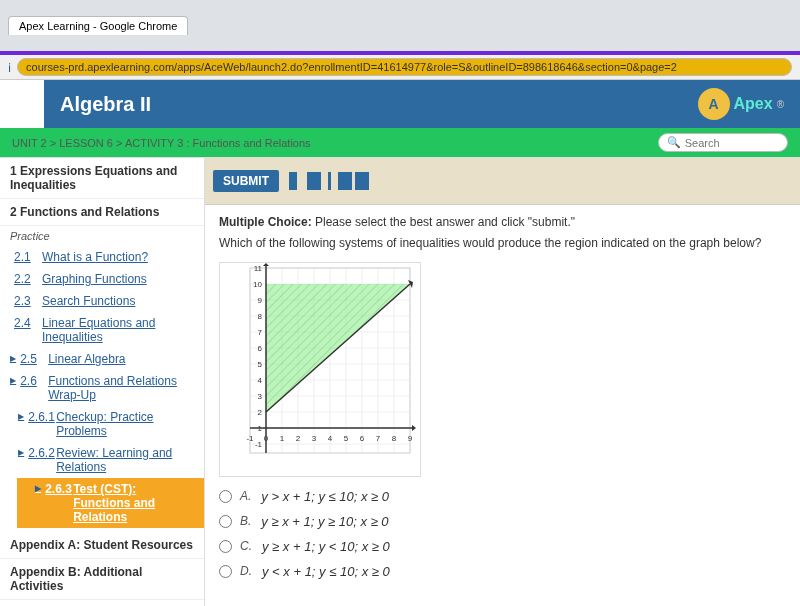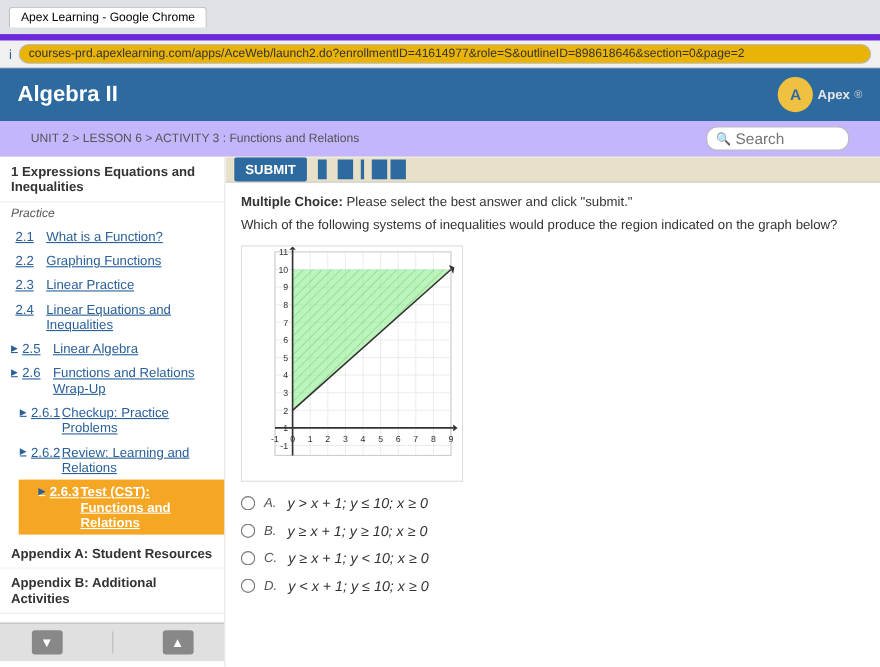--- a/index.html
+++ b/index.html
@@ -1,26 +1,26 @@
 <!DOCTYPE html>
 <html><head>
   <meta charset="utf-8">
   <style>
     * { margin: 0; padding: 0; box-sizing: border-box; }
     body { font-family: Arial, sans-serif; font-size: 13px; background: #fff; width: 800px; height: 606px; overflow: hidden; }
 
     
     .browser-title-bar {
       background: #dee1e6;
-      padding: 6px 8px;
+      padding: 16px 8px;
       font-size: 12px;
       display: flex;
       align-items: center;
       gap: 6px;
-      border-bottom: 6px solid #6d28d9;
+      border-bottom: 4px solid #6d28d9;
     }
     .browser-tab {
       background: #fff;
       padding: 3px 10px;
       border-radius: 4px 4px 0 0;
       font-size: 11px;
       border: 1px solid #bbb;
       border-bottom: none;
     }
     .browser-address-bar {
@@ -43,54 +43,55 @@
     }
 
     
     .app-header {
       background: #2d6a9f;
       display: flex;
       align-items: center;
       justify-content: space-between;
       padding: 8px 16px;
       height: 48px;
+      margin-left: 44px;
     }
     .app-title {
       color: #fff;
       font-size: 20px;
       font-weight: bold;
     }
     .apex-logo {
       display: flex;
       align-items: center;
       gap: 4px;
     }
     .apex-logo-text {
-      color: #e5e5e5;
-      font-size: 12px;
+      color: #5eead4;
+      font-size: 16px;
       font-weight: bold;
     }
     .apex-logo-icon {
       width: 32px;
       height: 32px;
       background: #f0c040;
       border-radius: 50%;
       display: flex;
       align-items: center;
       justify-content: center;
       color: #2d6a9f;
       font-weight: bold;
       font-size: 14px;
     }
 
     
     .sub-header {
-      background: #c4b5fd;
+      background: #22c55e;
       border-bottom: 1px solid #ddd;
-      padding: 5px 28px;
+      padding: 5px 12px;
       display: flex;
       align-items: center;
       justify-content: space-between;
     }
     .breadcrumb {
       font-size: 11px;
       color: #555;
     }
     .search-box {
       border: 1px solid #bbb;
@@ -103,21 +104,21 @@
       gap: 4px;
       width: 130px;
     }
     .search-icon-small {
       color: #888;
       font-size: 11px;
     }
     .search-input-field {
       border: none;
       outline: none;
-      font-size: 14px;
+      font-size: 11px;
       color: #aaa;
       width: 90px;
       background: transparent;
     }
 
     
     .main-layout {
       display: flex;
       height: calc(606px - 26px - 48px - 27px - 27px);
     }
@@ -192,21 +193,21 @@
     
     .content-area {
       flex: 1;
       display: flex;
       flex-direction: column;
       overflow: hidden;
       background: #fff;
     }
     .content-toolbar {
       background: #e8e0c8;
-      padding: 0 8px;
+      padding: 12px 8px;
       display: flex;
       align-items: center;
       gap: 6px;
       border-bottom: 1px solid #ccc;
     }
     .submit-btn {
       background: #2d6a9f;
       color: #fff;
       border: none;
       padding: 4px 10px;
@@ -308,33 +309,34 @@
   <div class="search-box">
     <span class="search-icon-small">🔍</span>
     <input class="search-input-field" type="text" placeholder="Search" style="">
   </div>
 </div>
 
 <div class="main-layout">
 
   <div class="sidebar">
     <div class="sidebar-section-header">1   Expressions Equations and Inequalities</div>
+    <div class="sidebar-section-header">2   Functions and Relations</div>
     <div class="sidebar-subsection">Practice</div>
 
     <div class="sidebar-item">
       <span class="item-num">2.1</span>
       <span>What is a Function?</span>
     </div>
     <div class="sidebar-item">
       <span class="item-num">2.2</span>
       <span>Graphing Functions</span>
     </div>
     <div class="sidebar-item">
       <span class="item-num">2.3</span>
-      <span>Linear Practice</span>
+      <span>Search Functions</span>
     </div>
     <div class="sidebar-item">
       <span class="item-num">2.4</span>
       <span>Linear Equations and Inequalities</span>
     </div>
     <div class="sidebar-item has-arrow" style="padding-left:10px;">
       <span class="item-num">2.5</span>
       <span>Linear Algebra</span>
     </div>
     <div class="sidebar-item has-arrow" style="padding-left:10px;">

